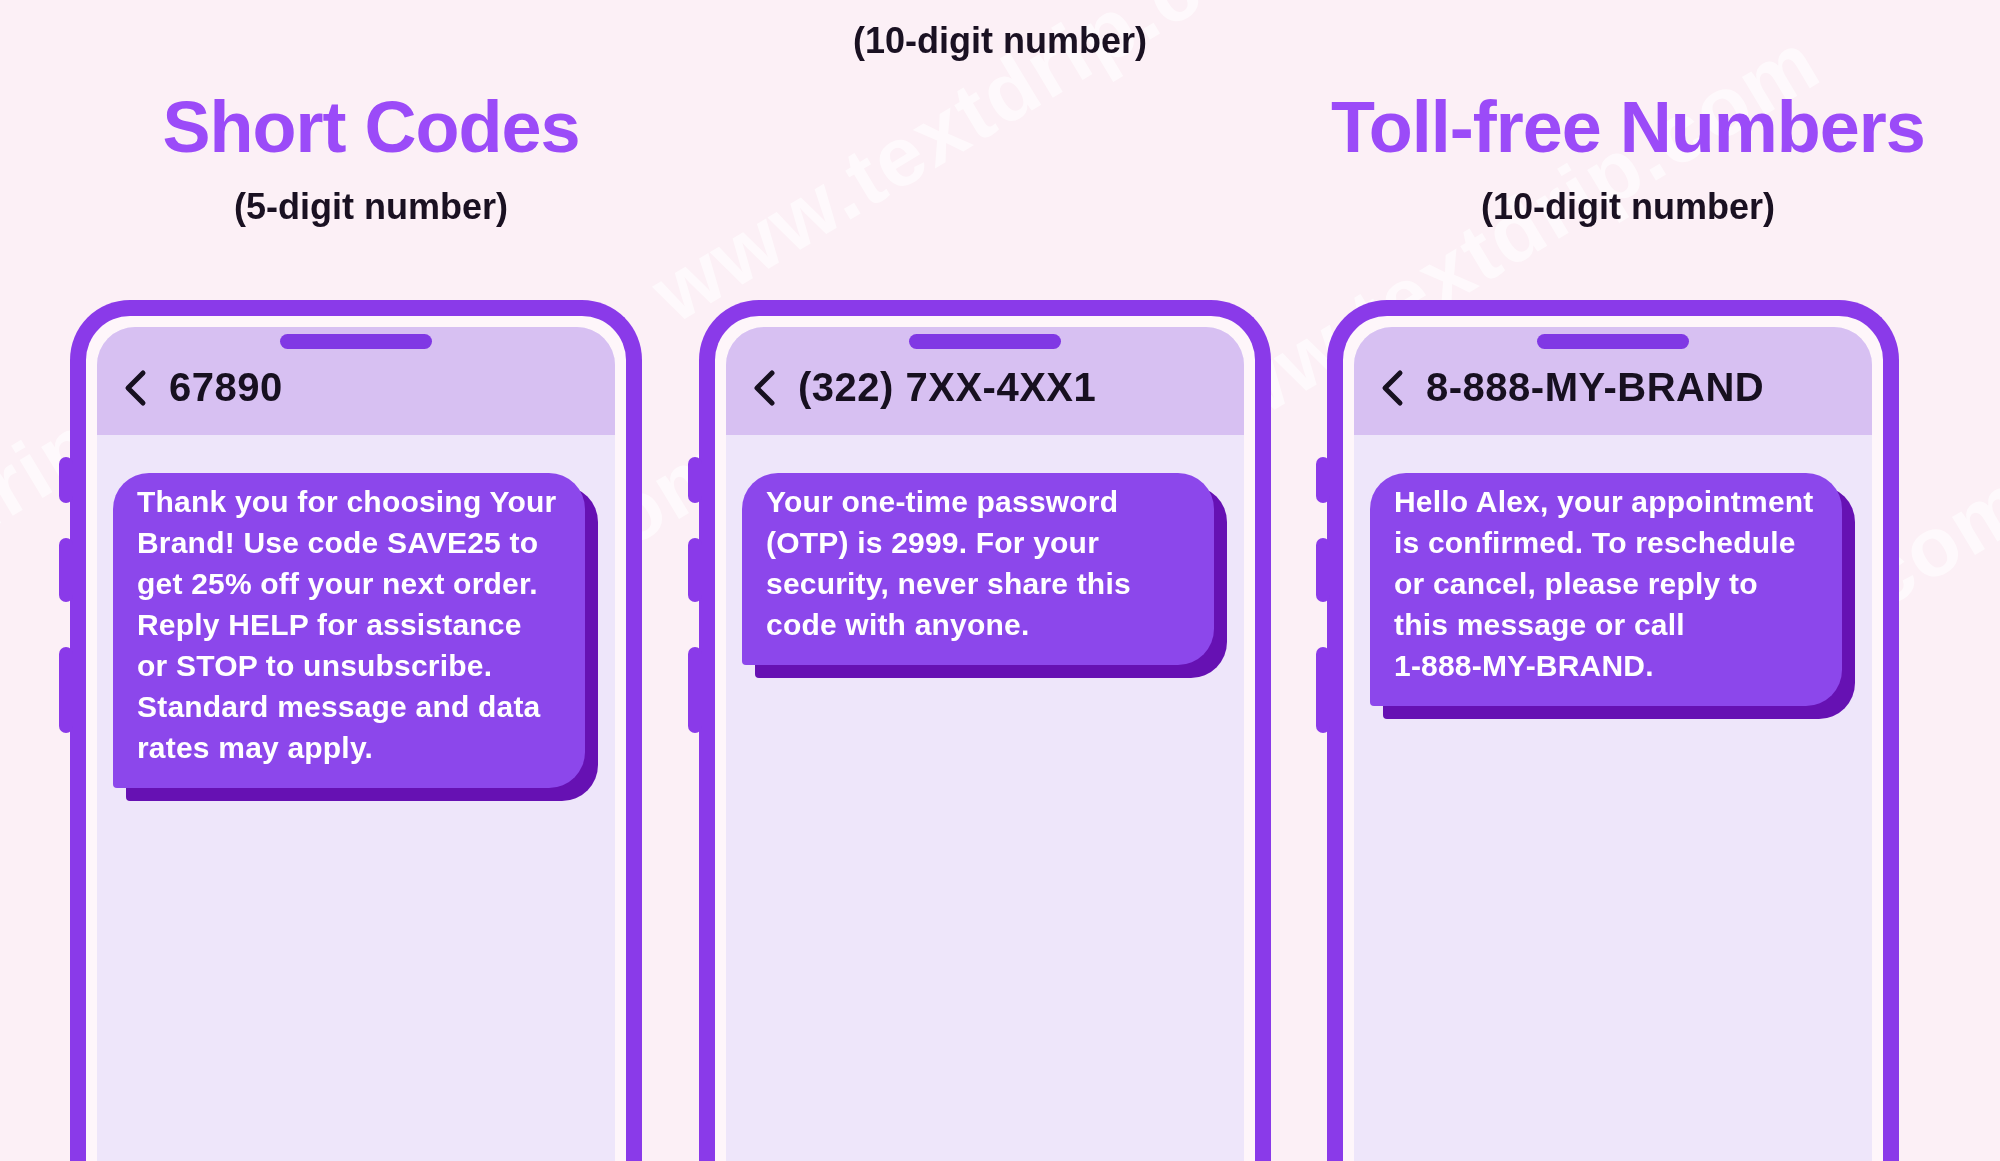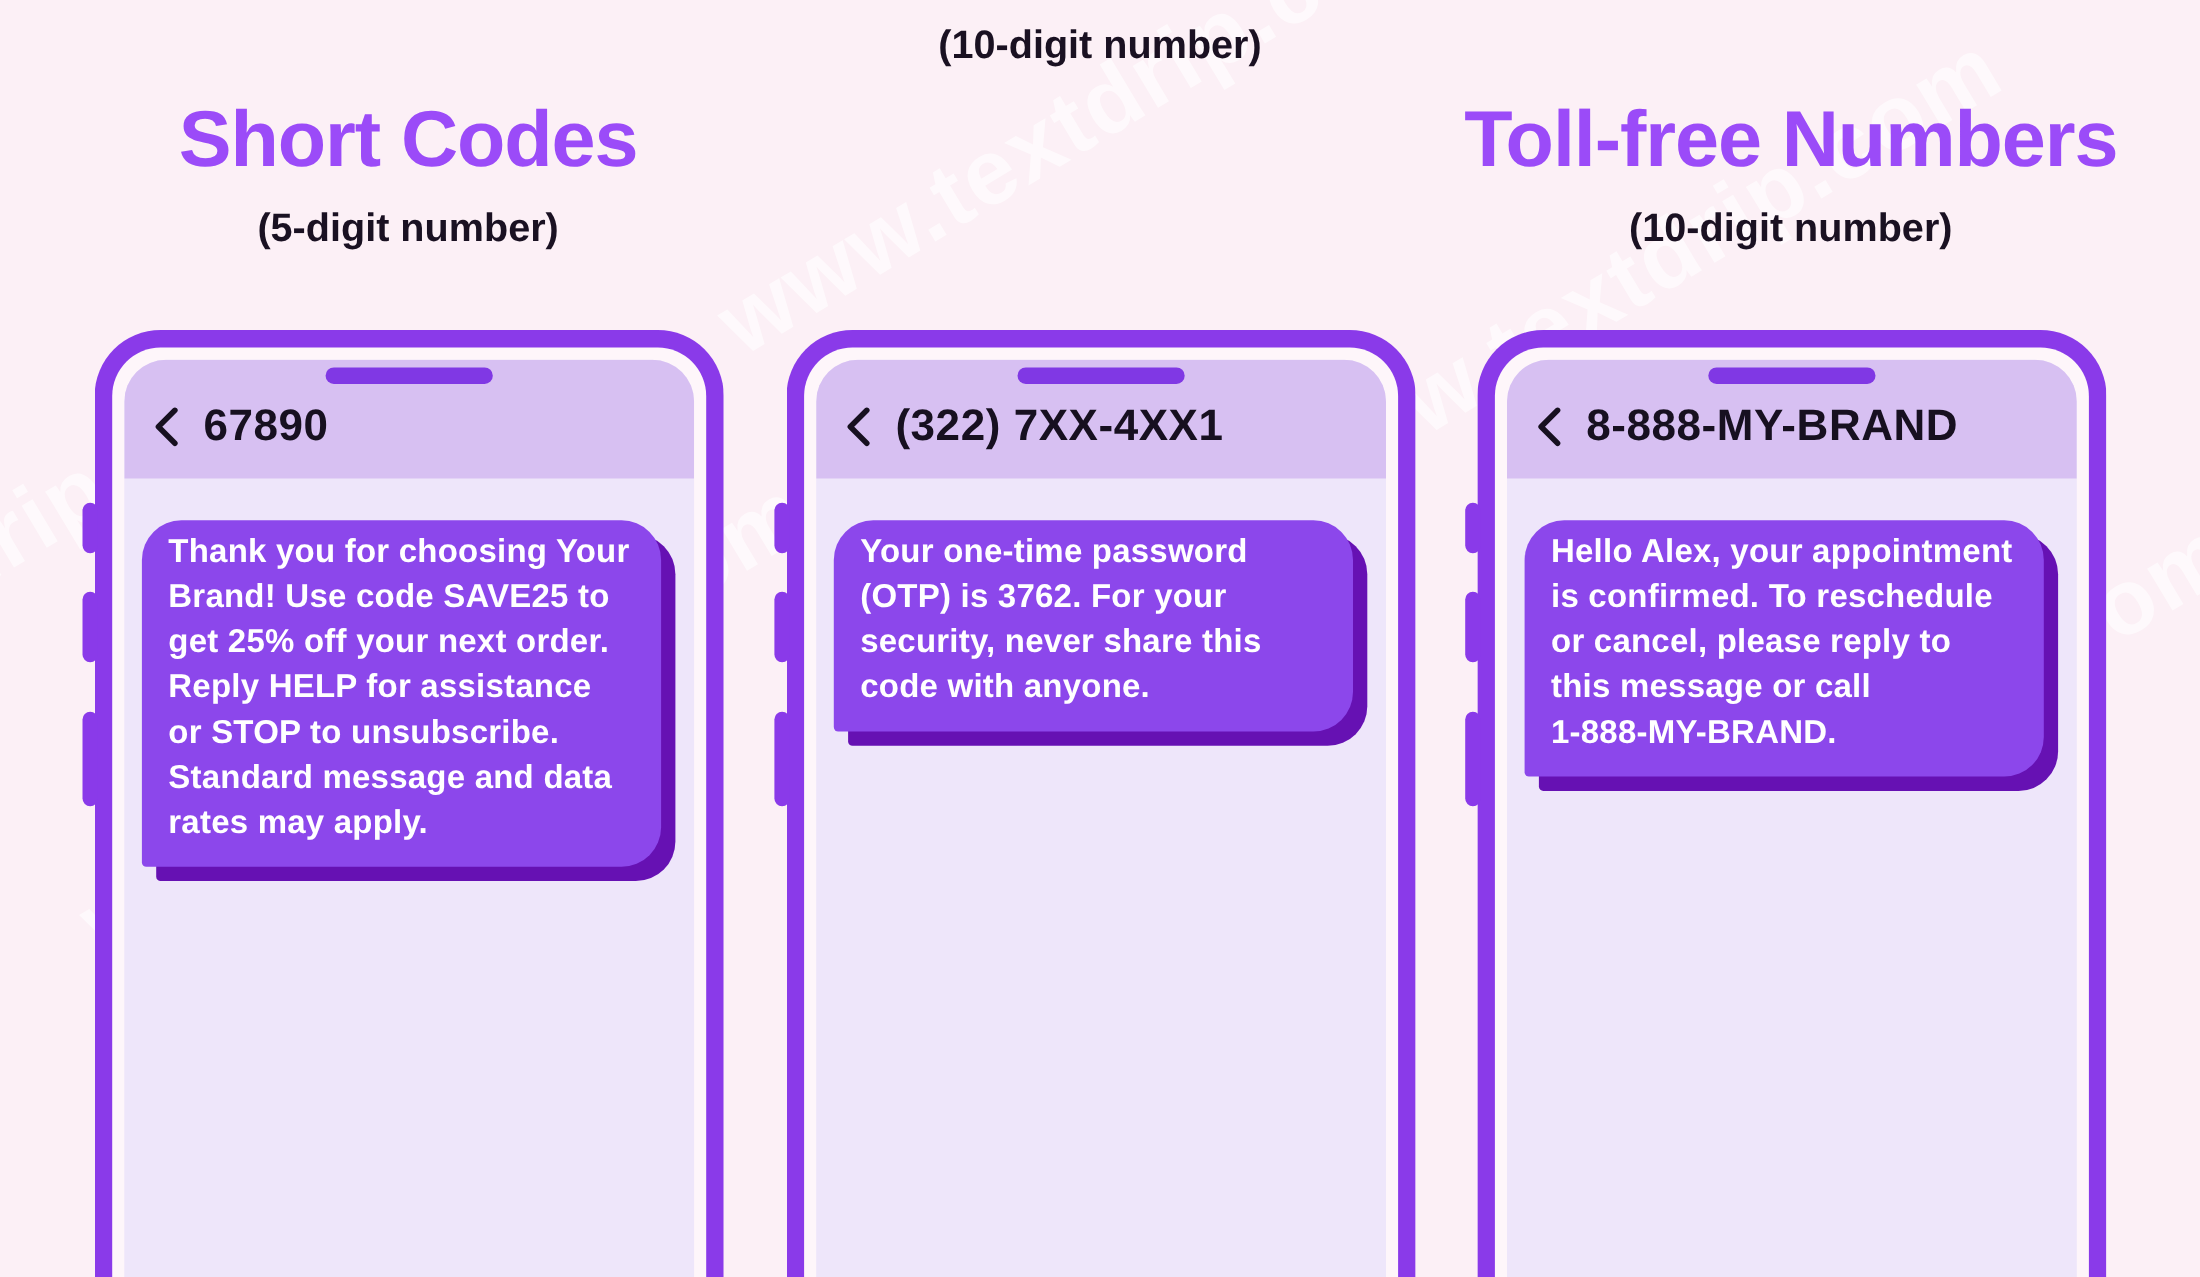--- a/index.html
+++ b/index.html
@@ -60,21 +60,21 @@
     font-size: 36px;
     line-height: 62px;
     font-weight: bold;
     color: #1a1122;
   }
 
   
   .phone {
     position: absolute;
     top: 300px;
-    left: 30px;
+    left: 14px;
     width: 572px;
     height: 861px;
     box-sizing: border-box;
     border: 16px solid #8a3ae9;
     border-bottom: none;
     border-radius: 60px 60px 0 0;
     background: #fef6fa;
     padding: 11px 11px 0 11px;
   }
   .side-btn {
@@ -198,21 +198,21 @@
           <div class="notch-pill"></div>
           <div class="header-row">
             <svg class="chevron" width="24" height="38" viewBox="0 0 24 38">
               <polyline points="20,4 5,19 20,34" fill="none" stroke="#171020" stroke-width="5" stroke-linecap="round" stroke-linejoin="round"></polyline>
             </svg>
             <span class="sender">(322) 7XX-4XX1</span>
           </div>
         </div>
         <div class="bubble">
           <div class="bubble-text">Your one-time password
-(OTP) is 3762. For your
+(OTP) is 2999. For your
 security, never share this
 code with anyone.</div>
         </div>
       </div>
     </div>
   </section>
 
   <section class="column col-3">
     <h1 class="title">Toll-free Numbers</h1>
     <h2 class="subtitle">(10-digit number)</h2>

